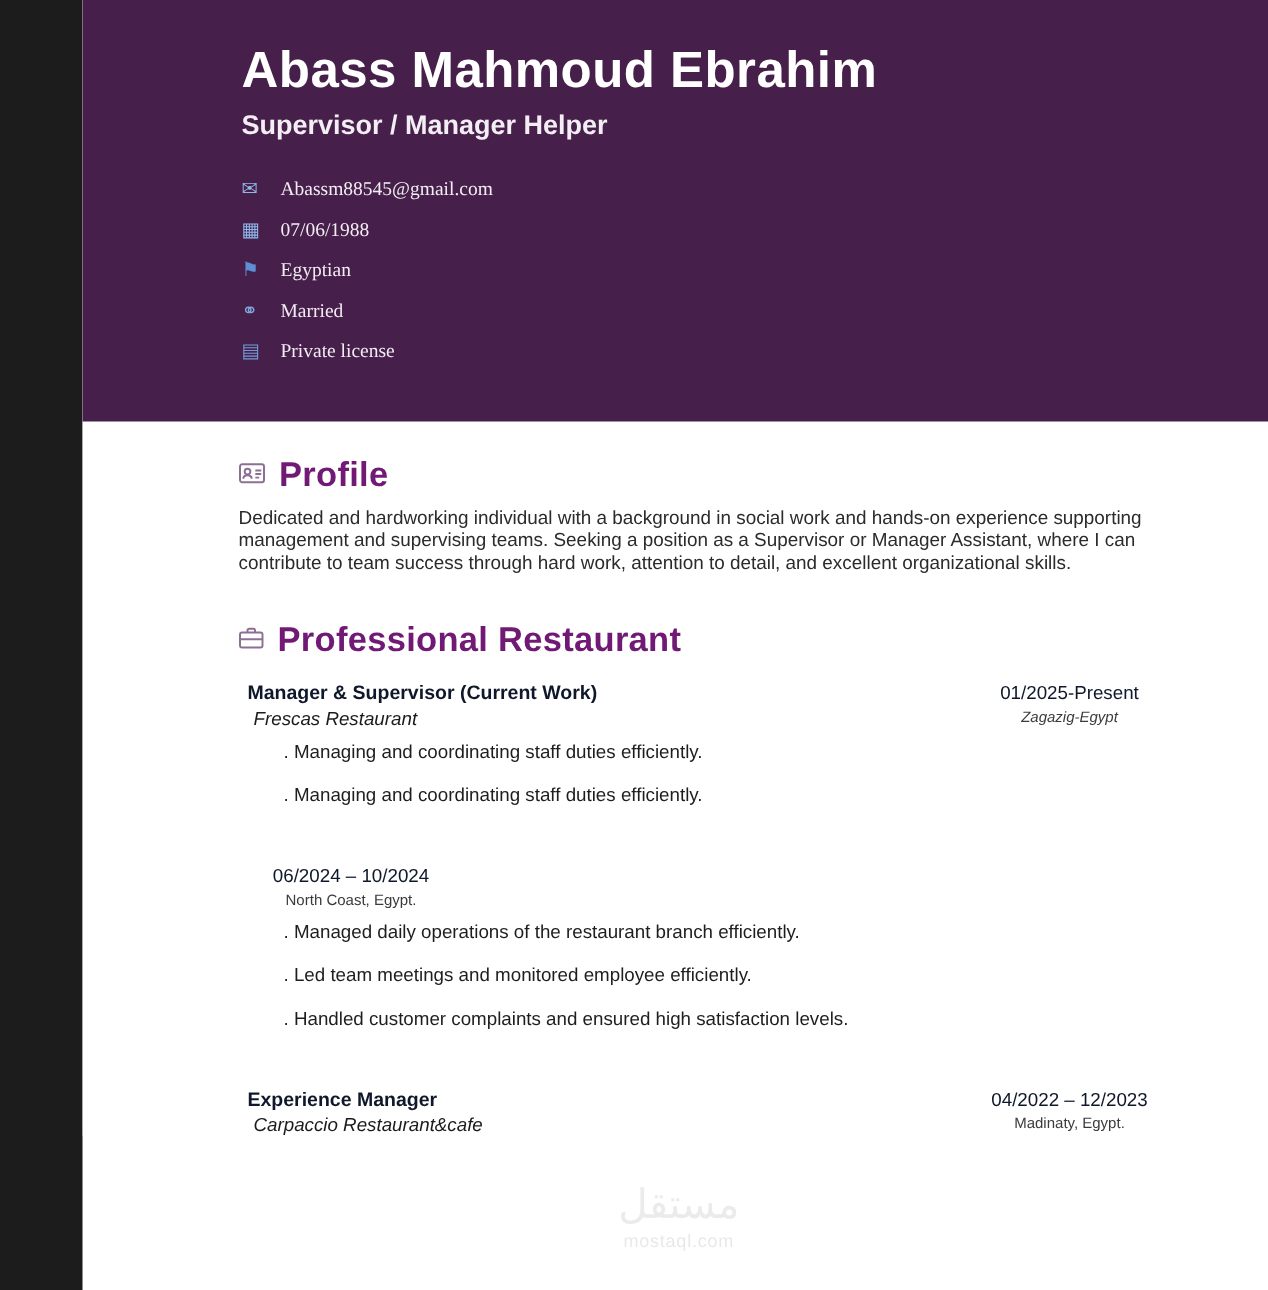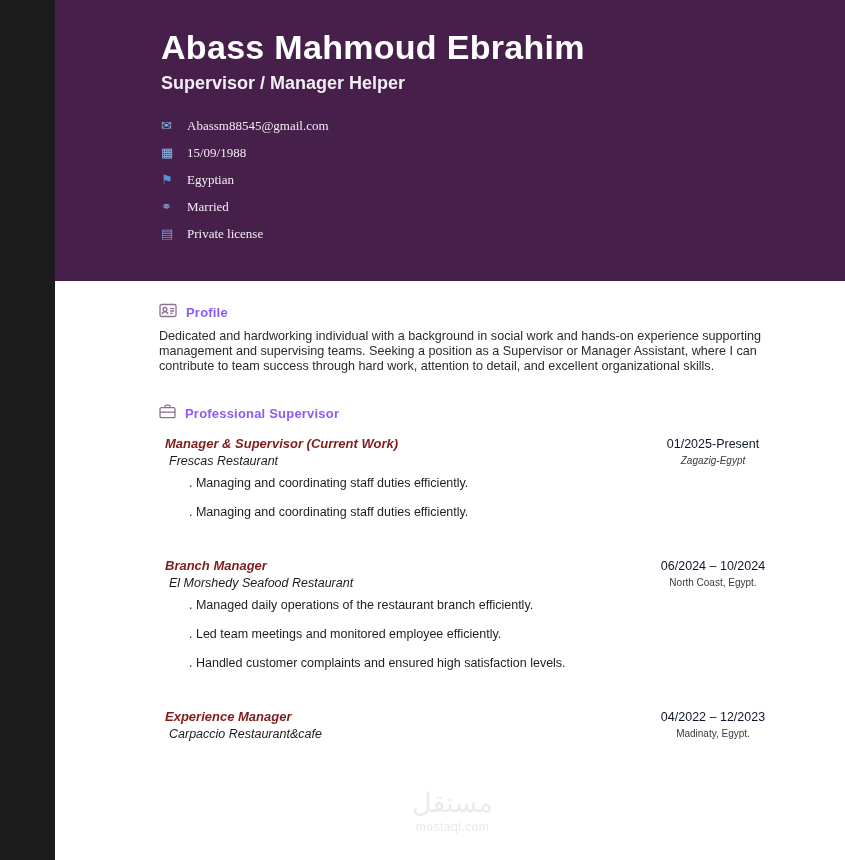--- a/index.html
+++ b/index.html
@@ -73,23 +73,23 @@
     gap: 9px;
     margin-bottom: 8px;
   }
   .section-head .sec-ic {
     color: #8d6f93;
     font-size: 17px;
     line-height: 1;
     display: inline-block;
   }
   .section-title {
-    font-size: 13px;
-    font-weight: bold;
-    color: #8b5cf6;
+    font-size: 23px;
+    font-weight: bold;
+    color: #701a75;
     letter-spacing: 0.2px;
   }
   .profile-text {
     font-size: 12.6px;
     line-height: 15px;
     color: #2b2b2b;
     margin: 0 0 30px 0;
     max-width: 635px;
     text-align: left;
   }
@@ -101,23 +101,22 @@
   }
   .job-top {
     display: flex;
     justify-content: space-between;
     align-items: flex-start;
   }
   .job-left { padding-left: 6px; }
   .job-title {
     font-size: 13px;
     font-weight: bold;
-    color: #7f1d1d;
+    color: #0f172a;
     margin-bottom: 3px;
-    font-style: italic;
   }
   .job-company {
     font-size: 12.5px;
     font-style: italic;
     color: #1b1b1b;
     padding-left: 4px;
   }
   .job-right {
     text-align: center;
     min-width: 150px;
@@ -171,21 +170,21 @@
     <div class="name">Abass Mahmoud Ebrahim</div>
     <div class="subtitle">Supervisor / Manager Helper</div>
 
     <div class="contact-list">
       <div class="contact-row">
         <span class="ic">✉</span>
         <span class="txt">Abassm88545@gmail.com</span>
       </div>
       <div class="contact-row">
         <span class="ic">▦</span>
-        <span class="txt">15/09/1988</span>
+        <span class="txt">07/06/1988</span>
       </div>
       <div class="contact-row">
         <span class="ic flagic">⚑</span>
         <span class="txt">Egyptian</span>
       </div>
       <div class="contact-row">
         <span class="ic ringic">⚭</span>
         <span class="txt">Married</span>
       </div>
       <div class="contact-row">
@@ -211,21 +210,21 @@
     <p class="profile-text">Dedicated and hardworking individual with a background in social work and hands-on experience supporting management and supervising teams. Seeking a position as a Supervisor or Manager Assistant, where I can contribute to team success through hard work, attention to detail, and excellent organizational skills.</p>
 
     <div class="section-head exp-section-head">
       <span class="sec-ic">
         <svg width="17" height="15" viewBox="0 0 17 15" fill="none" stroke="#8d6f93" stroke-width="1.3">
           <rect x="1" y="3.6" width="15" height="10" rx="1.3"></rect>
           <path d="M6 3.6V2.2c0-.6.5-1 1.1-1h2.8c.6 0 1.1.4 1.1 1v1.4"></path>
           <path d="M1 8.2h15"></path>
         </svg>
       </span>
-      <span class="section-title">Professional Supervisor</span>
+      <span class="section-title">Professional Restaurant</span>
     </div>
 
     <div class="job">
       <div class="job-top">
         <div class="job-left">
           <div class="job-title">Manager &amp; Supervisor (Current Work)</div>
           <div class="job-company">Frescas Restaurant</div>
         </div>
         <div class="job-right">
           <div class="job-date">01/2025-Present</div>
@@ -233,24 +232,20 @@
         </div>
       </div>
       <div class="bullets">
         <div class="bullet">. Managing and coordinating staff duties efficiently.</div>
         <div class="bullet">. Managing and coordinating staff duties efficiently.</div>
       </div>
     </div>
 
     <div class="job">
       <div class="job-top">
-        <div class="job-left">
-          <div class="job-title">Branch Manager</div>
-          <div class="job-company">El Morshedy Seafood Restaurant</div>
-        </div>
         <div class="job-right">
           <div class="job-date">06/2024 – 10/2024</div>
           <div class="job-loc">North Coast, Egypt.</div>
         </div>
       </div>
       <div class="bullets">
         <div class="bullet">. Managed daily operations of the restaurant branch efficiently.</div>
         <div class="bullet">. Led team meetings and monitored employee efficiently.</div>
         <div class="bullet">. Handled customer complaints and ensured high satisfaction levels.</div>
       </div>

